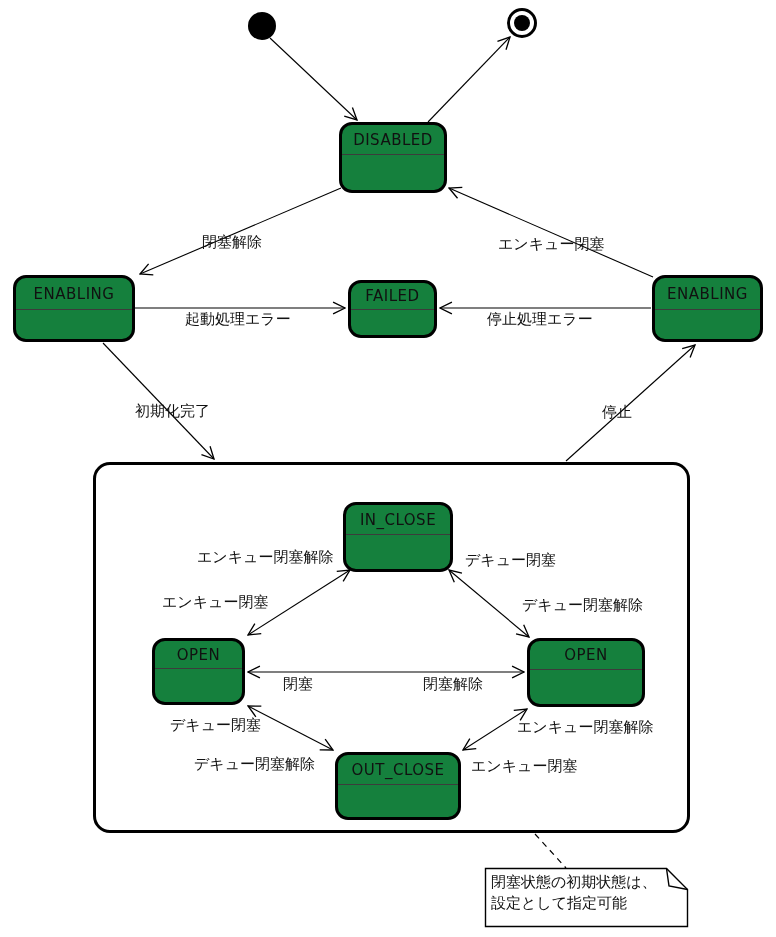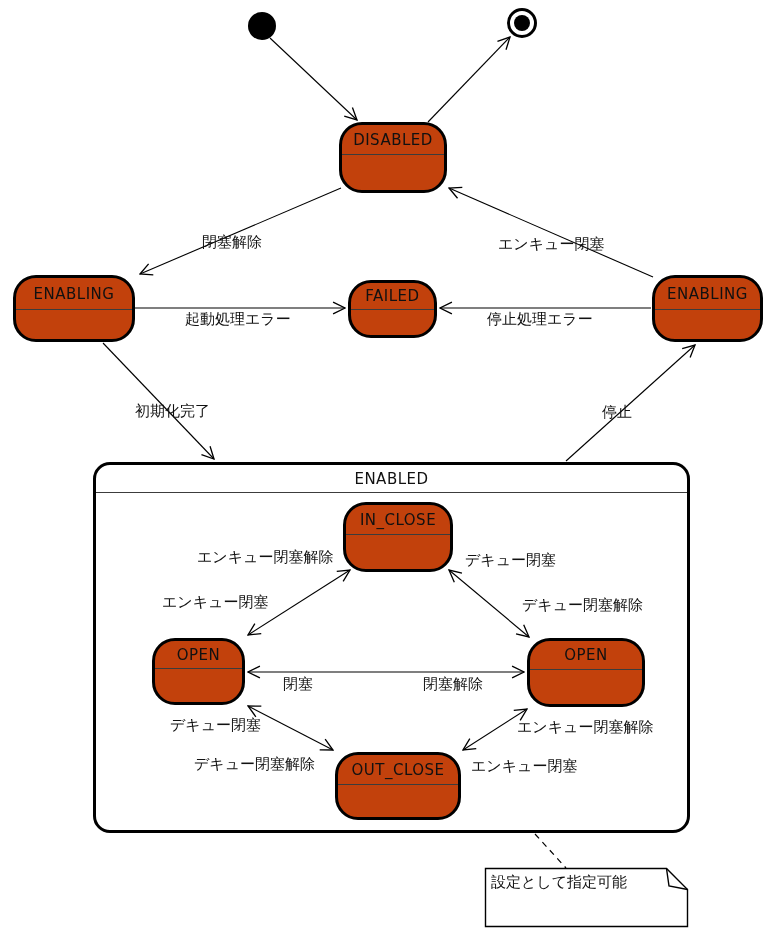--- a/index.html
+++ b/index.html
@@ -4,21 +4,21 @@
 <style>
   html,body{margin:0;padding:0;background:#fff;}
   #canvas{
     position:relative;width:776px;height:937px;background:#ffffff;
     font-family:"DejaVu Sans","Liberation Sans",sans-serif;color:#111;
     overflow:hidden;
   }
   #connectors{position:absolute;left:0;top:0;z-index:0;}
   .state{
     position:absolute;box-sizing:border-box;border:3px solid #000;
-    border-radius:23px;background:#c2410c;display:flex;flex-direction:column;
+    border-radius:13px;background:#15803d;display:flex;flex-direction:column;
     z-index:1;
   }
   .state.composite{background:transparent;border-radius:17px;}
   .state-title{
     border-bottom:1px solid #3c3c3c;display:flex;align-items:center;
     justify-content:center;font-size:15px;letter-spacing:0.5px;
   }
   .state-body{flex:1;}
   .endpoint{position:absolute;z-index:1;}
   #initial-state{left:248px;top:12px;width:28px;height:28px;border-radius:50%;background:#000;}
@@ -89,21 +89,20 @@
     <div class="state-title" style="height:26px">FAILED</div>
     <div class="state-body"></div>
   </div>
 
   <div class="state" style="left:652px;top:275px;width:111px;height:67px">
     <div class="state-title" style="height:31px">ENABLING</div>
     <div class="state-body"></div>
   </div>
 
   <div class="state composite" style="left:93px;top:462px;width:597px;height:371px">
-    <div class="state-title" style="height:27px">ENABLED</div>
     <div class="state-body"></div>
   </div>
 
   <div class="state" style="left:343px;top:502px;width:110px;height:70px">
     <div class="state-title" style="height:29px">IN_CLOSE</div>
     <div class="state-body"></div>
   </div>
 
   <div class="state" style="left:152px;top:638px;width:93px;height:67px">
     <div class="state-title" style="height:27px">OPEN</div>
@@ -132,16 +131,17 @@
   <div class="lbl" style="left:162px;top:594px">エンキュー閉塞</div>
   <div class="lbl" style="left:522px;top:597px">デキュー閉塞解除</div>
   <div class="lbl" style="left:283px;top:676px">閉塞</div>
   <div class="lbl" style="left:423px;top:676px">閉塞解除</div>
   <div class="lbl" style="left:170px;top:717px">デキュー閉塞</div>
   <div class="lbl" style="left:517px;top:719px">エンキュー閉塞解除</div>
   <div class="lbl" style="left:194px;top:756px">デキュー閉塞解除</div>
   <div class="lbl" style="left:471px;top:758px">エンキュー閉塞</div>
 
   <div id="note-text">
+    <div>閉塞状態の初期状態は、</div>
     <div>設定として指定可能</div>
   </div>
 
 </div>
 
 </body></html>

